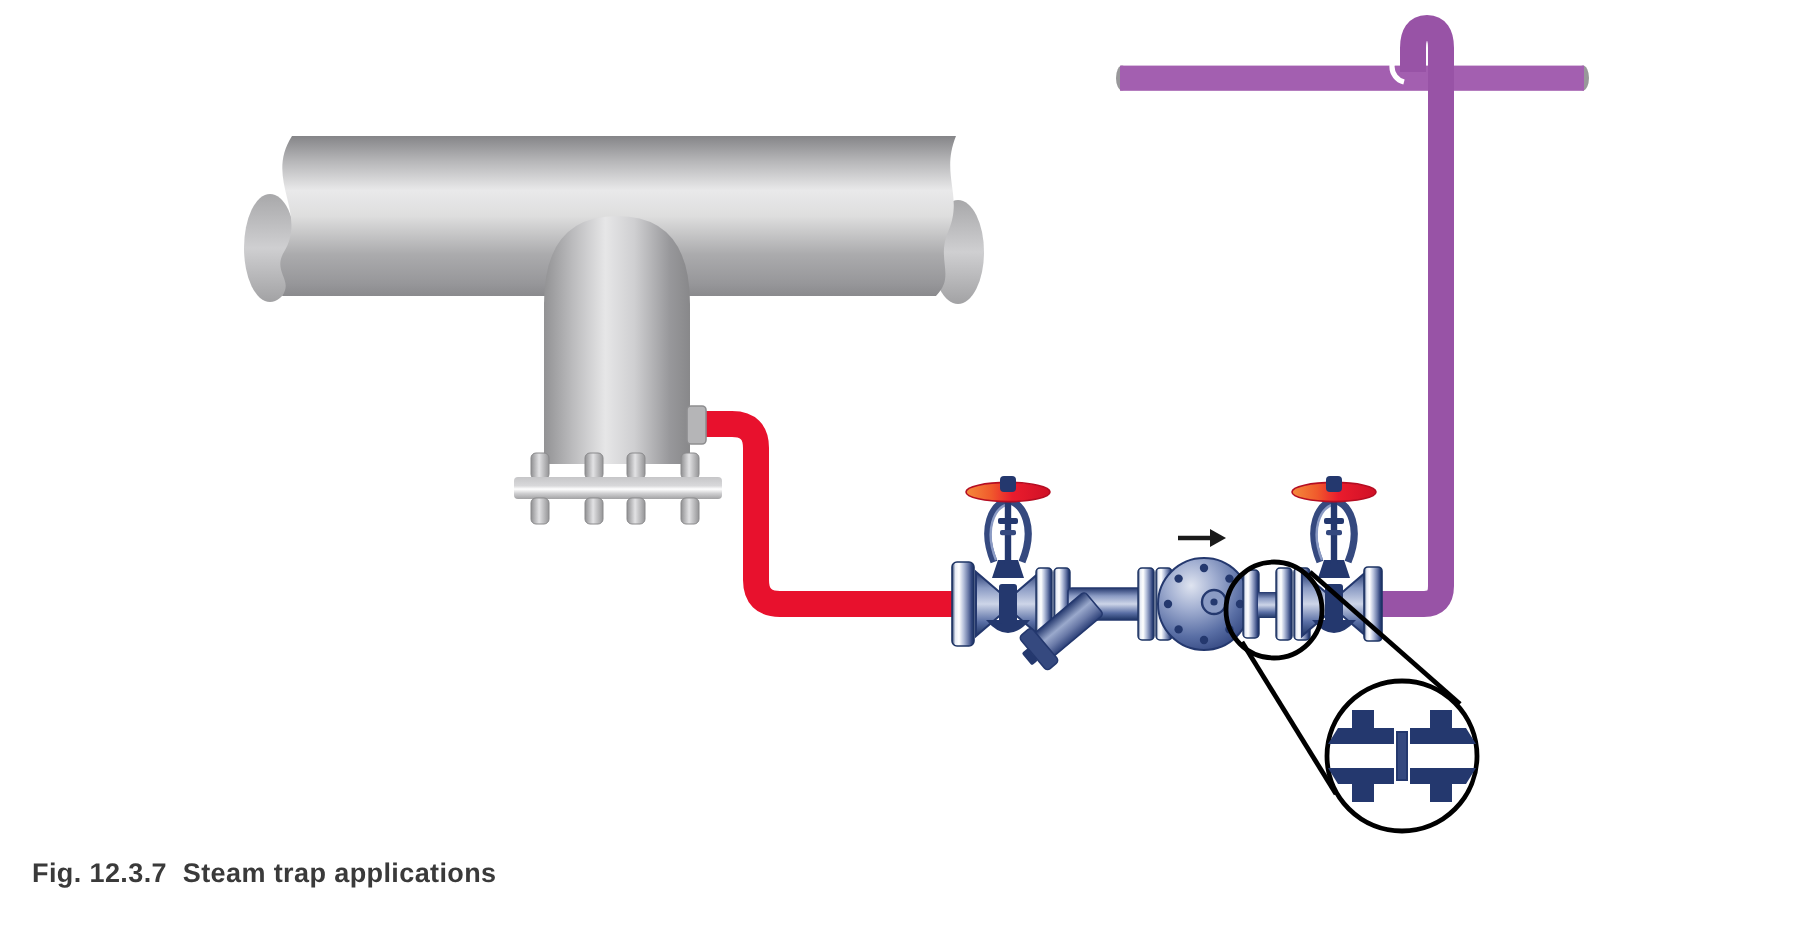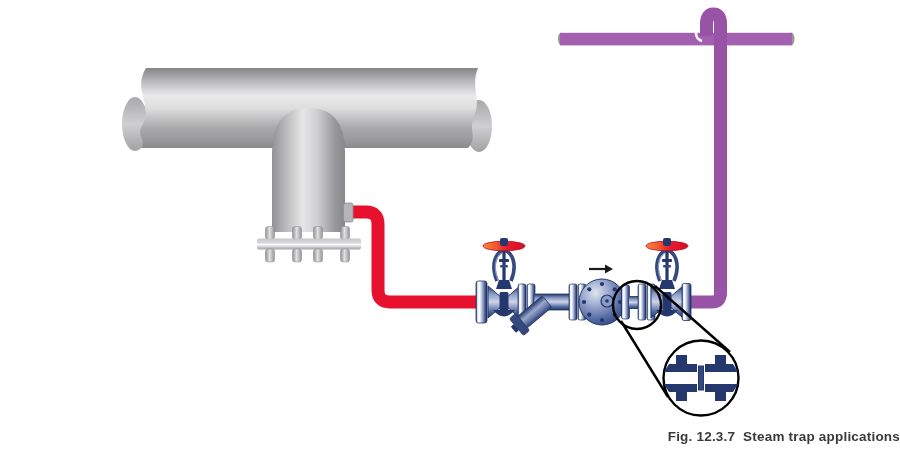--- a/index.html
+++ b/index.html
@@ -6,22 +6,22 @@
   .stage{
     position:relative;
     width:900px;height:469px;
     background:#ffffff;
     overflow:hidden;
     font-family:"Liberation Sans", sans-serif;
   }
   .stage svg{position:absolute;left:0;top:0;}
   .caption{
     position:absolute;
-    left:0; right:0; top:429px;
-    text-align:right;
+    left:16px; right:0; top:429px;
+    text-align:left;
     font-size:13.5px;
     font-weight:bold;
     letter-spacing:0.2px;
     color:var(--caption-color,#3a3a3a);
     white-space:pre;
   }
 </style>
 </head>
 <body>
 

